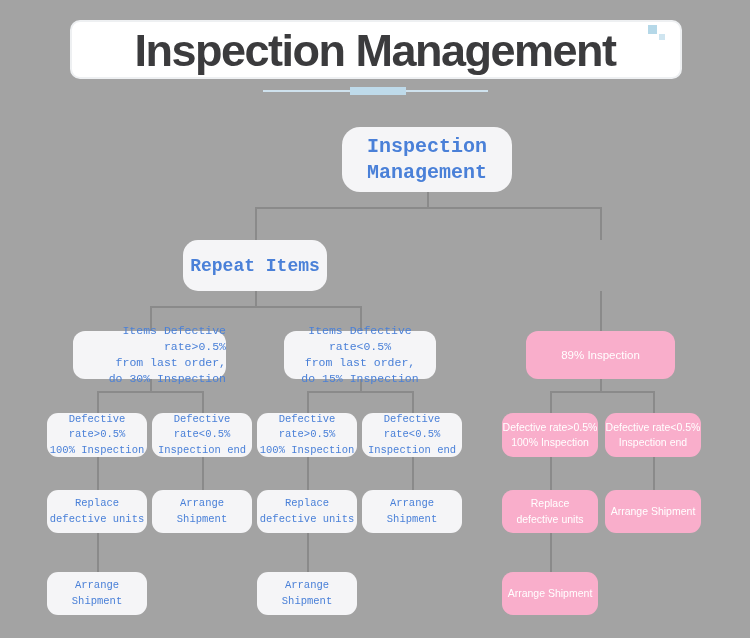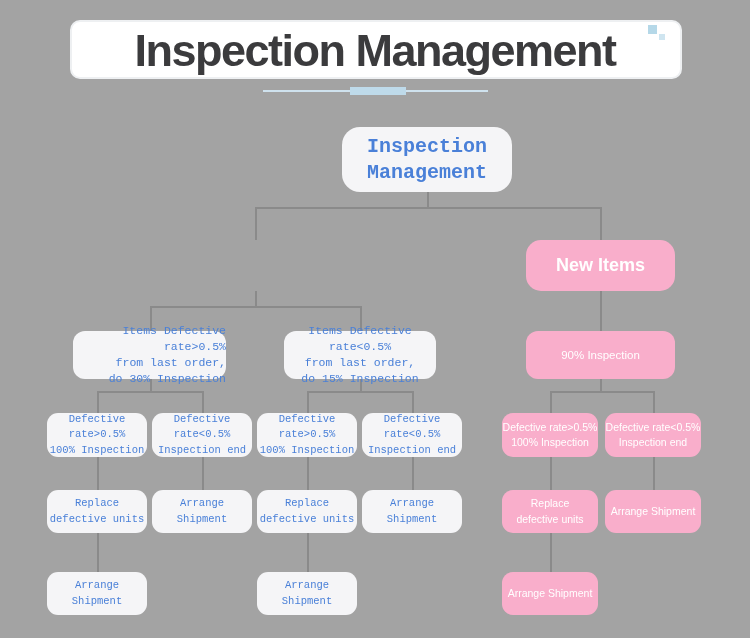--- a/index.html
+++ b/index.html
@@ -103,29 +103,29 @@
     <div class="line v" style="left:653px; top:457px; height:33px;"></div>
 
     <div class="line v" style="left:97px;  top:533px; height:39px;"></div>
     <div class="line v" style="left:307px; top:533px; height:39px;"></div>
     <div class="line v" style="left:550px; top:533px; height:39px;"></div>
   </div>
 
   <div class="node gray n-root">Inspection
 Management</div>
 
-  <div class="node pink n-l1 n-new">New Items</div>
+  <div class="node gray n-l1 n-repeat">Repeat Items</div>
 
   <div class="node gray n-l2 n-sub1">Items Defective rate&gt;0.5%
 from last order,
 do 30% Inspection</div>
   <div class="node gray n-l2 n-sub2">Items Defective rate&lt;0.5%
 from last order,
 do 15% Inspection</div>
-  <div class="node pink n-l2 n-30">90% Inspection</div>
+  <div class="node pink n-l2 n-30">89% Inspection</div>
 
   <div class="node gray n-l3 c1">Defective rate&gt;0.5%
 100% Inspection</div>
   <div class="node gray n-l3 c2">Defective rate&lt;0.5%
 Inspection end</div>
   <div class="node gray n-l3 c3">Defective rate&gt;0.5%
 100% Inspection</div>
   <div class="node gray n-l3 c4">Defective rate&lt;0.5%
 Inspection end</div>
   <div class="node pink n-l3 c5">Defective rate&gt;0.5%

